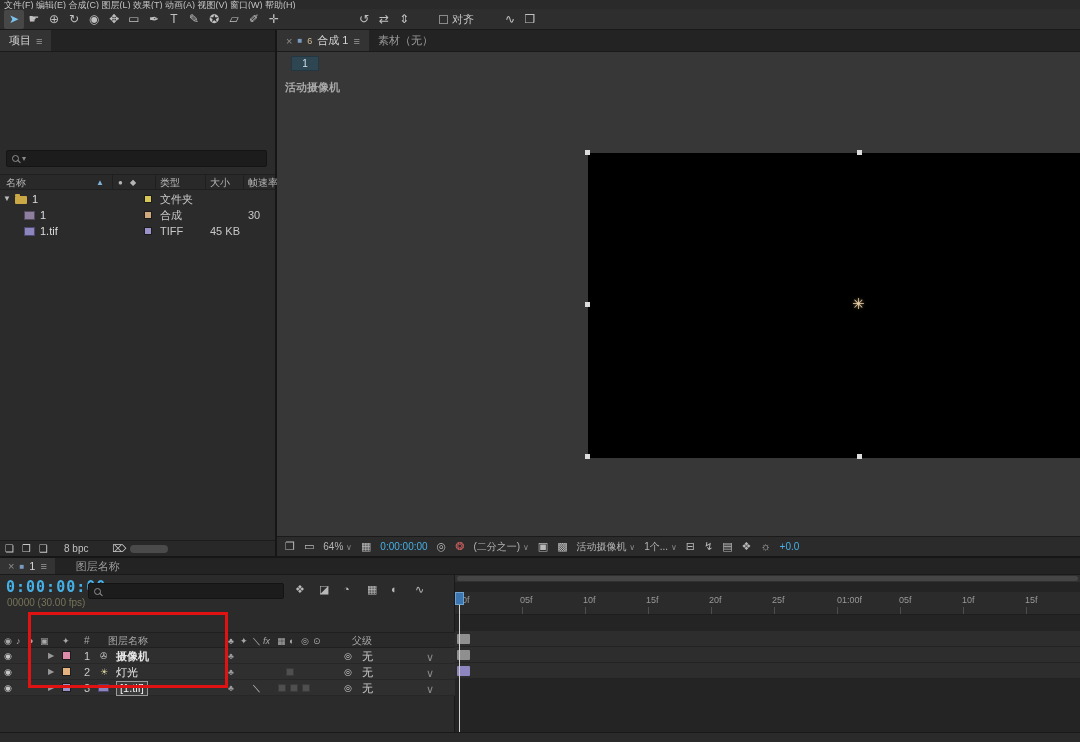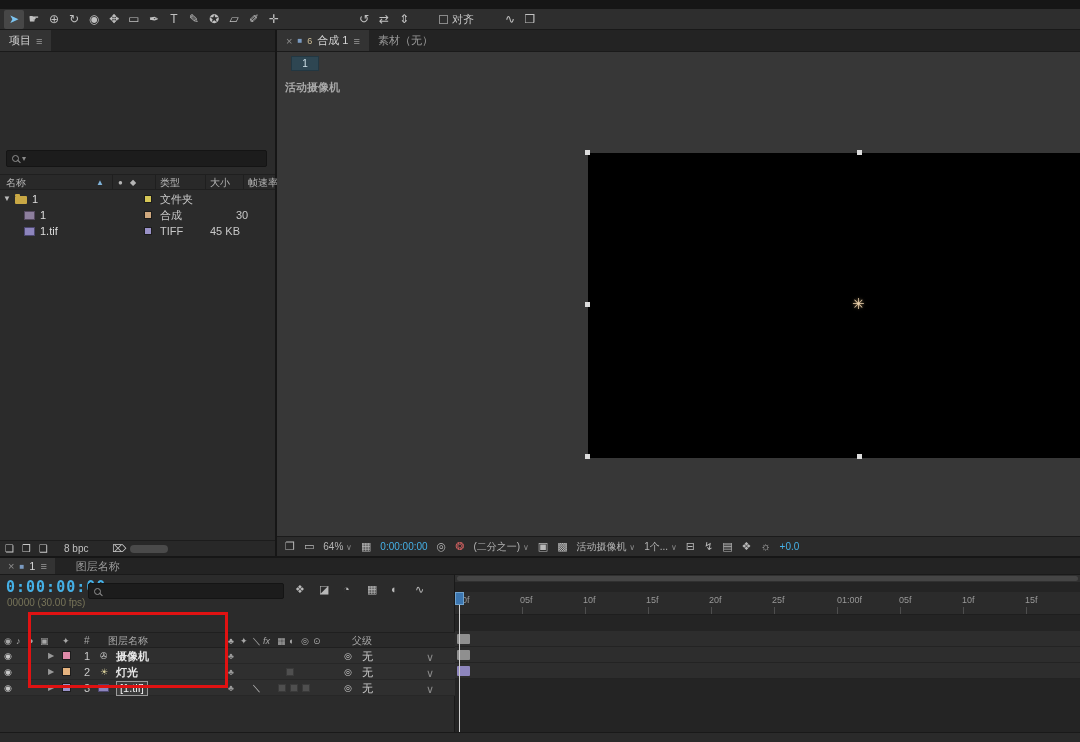--- a/index.html
+++ b/index.html
@@ -62,20 +62,23 @@
   .cti-handle{position:absolute;left:0;top:17px;width:9px;height:13px;background:#3c76b0;border:1px solid #6fa3cf;z-index:6}
   .annotation{position:absolute;left:28px;top:612px;width:200px;height:76px;border:3px solid #e01212;z-index:50;pointer-events:none}
   .tcode-big{font-family:"DejaVu Sans Mono","Liberation Mono",monospace;font-size:15px;font-weight:bold;letter-spacing:1px}
   .finfo{font-size:10px;color:#777459}
 </style>
 </head>
 <body>
 
 <div class="page">
 
+  <div class="abs menubar">
+    <span>文件(F)   编辑(E)   合成(C)   图层(L)   效果(T)   动画(A)   视图(V)   窗口(W)   帮助(H)</span>
+  </div>
 
   <div class="abs toolbar">
     <span class="tool active">➤</span>
     <span class="tool">☛</span>
     <span class="tool">⊕</span>
     <span class="tool">↻</span>
     <span class="tool">◉</span>
     <span class="tool">✥</span>
     <span class="tool">▭</span>
     <span class="tool">✒</span>
@@ -127,21 +130,21 @@
       <span class="folder" style="left:15px"></span>
       <span class="t" style="left:32px;color:#dedede">1</span>
       <span style="background:#d6c757;position:absolute;top:4px;left:144px;width:8px;height:8px;border:1px solid #1c1c1c"></span>
       <span class="t" style="left:160px">文件夹</span>
     </div>
     <div class="prow" style="top:177px">
       <span class="compicon" style="left:24px"></span>
       <span class="t" style="left:40px;color:#dedede">1</span>
       <span style="background:#cfa87e;position:absolute;top:4px;left:144px;width:8px;height:8px;border:1px solid #1c1c1c"></span>
       <span class="t" style="left:160px">合成</span>
-      <span class="t" style="left:236px">30</span>
+      <span class="t" style="left:248px">30</span>
     </div>
     <div class="prow" style="top:193px">
       <span class="thumb" style="left:24px"></span>
       <span class="t" style="left:40px;color:#dedede">1.tif</span>
       <span style="background:#9a92c8;position:absolute;top:4px;left:144px;width:8px;height:8px;border:1px solid #1c1c1c"></span>
       <span class="t" style="left:160px">TIFF</span>
       <span class="t" style="left:210px">45 KB</span>
     </div>
 
     <div class="abs" style="left:0;top:510px;width:275px;height:16px;background:#282828;border-top:1px solid #1c1c1c">
@@ -263,21 +266,21 @@
         <span class="t" style="left:362px">无</span>
         <span class="t caret" style="left:426px;top:1px">∨</span>
       </div>
 
       <div class="tl-row" style="top:89px">
         <span class="t" style="left:4px;font-size:9px">◉</span>
         <span class="t" style="left:48px;font-size:8px;color:#999">▶</span>
         <span style="background:#e5b37f;position:absolute;top:3px;left:62px;width:9px;height:9px;border:1px solid #1c1c1c"></span>
         <span class="t" style="left:84px">2</span>
         <span class="t" style="left:100px;font-size:9px;color:#d8cf9a">☀</span>
-        <span class="t" style="left:116px;color:#e6e6e6;font-weight:bold">灯光</span>
+        <span class="t" style="left:116px;color:#e6e6e6;font-weight:normal">灯光</span>
         <span class="t" style="left:228px;font-size:9px;color:#999">♣</span>
         <span class="swbox" style="left:286px"></span>
         <span class="t" style="left:344px;font-size:9px">◎</span>
         <span class="t" style="left:362px">无</span>
         <span class="t caret" style="left:426px;top:1px">∨</span>
       </div>
 
       <div class="tl-row" style="top:105px">
         <span class="t" style="left:4px;font-size:9px">◉</span>
         <span class="t" style="left:48px;font-size:8px;color:#999">▶</span>

